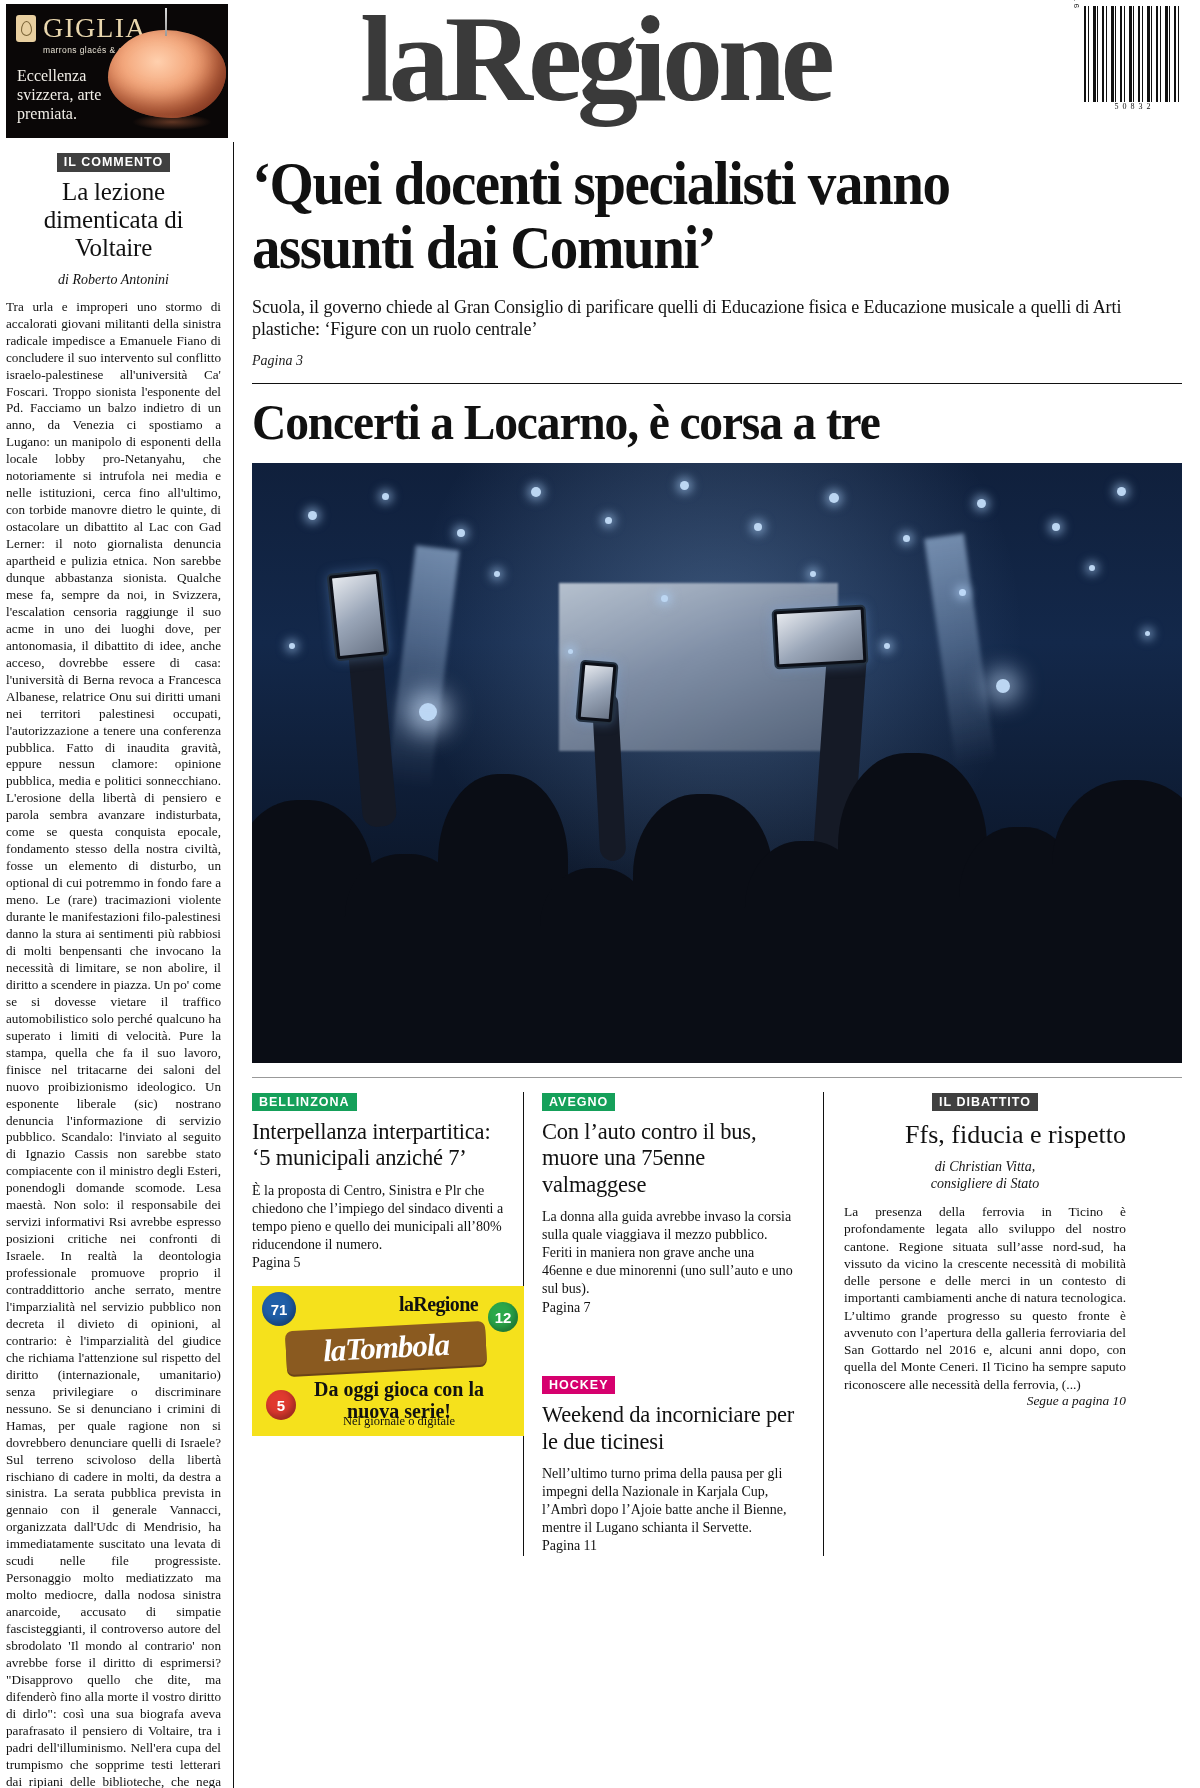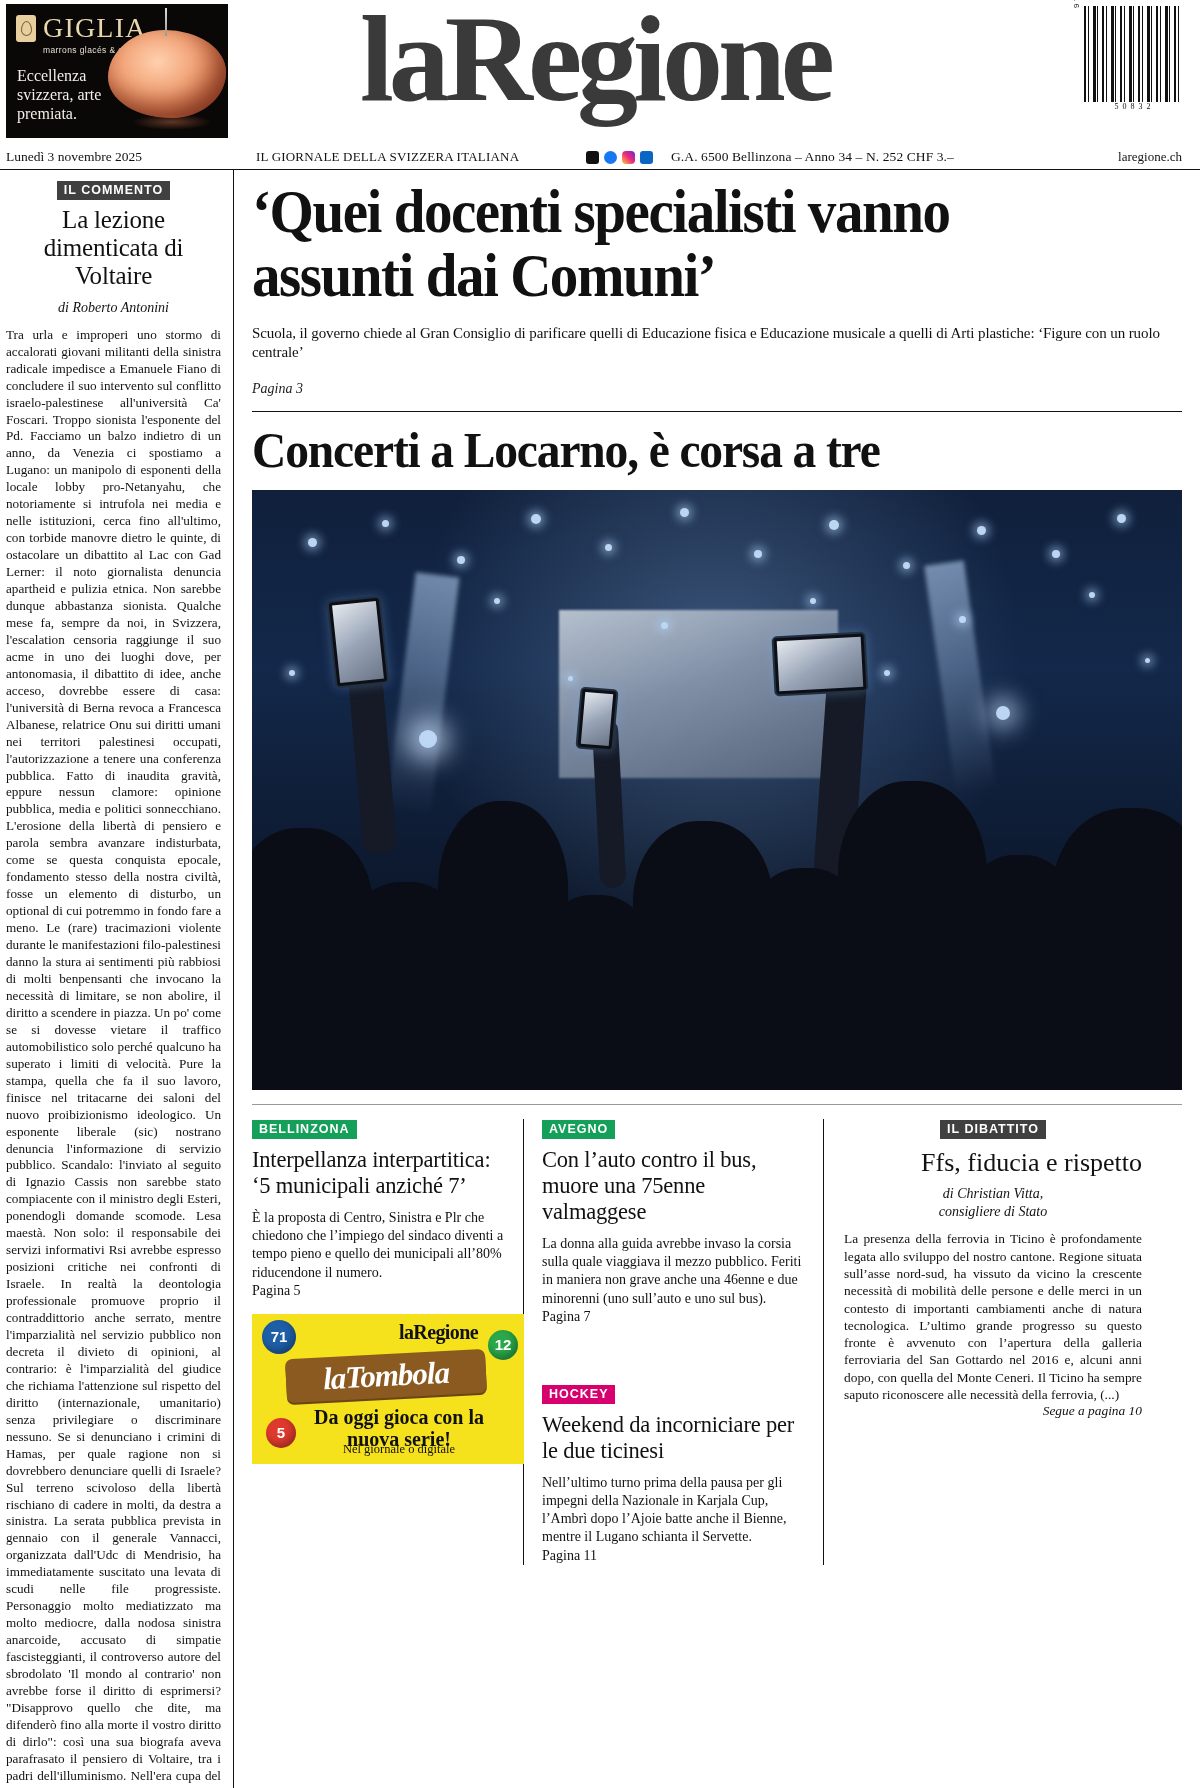--- a/index.html
+++ b/index.html
@@ -107,21 +107,21 @@
   }
   .comm-author { text-align:center; font-style:italic; font-size:14px; margin-bottom:11px; }
   .comm-body { font-size:13.2px; line-height:1.285; text-align:justify; hyphens:auto; }
   .lead-title {
     font-family:"Liberation Serif", serif; font-weight:bold;
     font-size:62px; line-height:1.03; letter-spacing:-1.6px;
     transform: scaleX(.92); transform-origin: left center;
     margin-bottom:16px;
   }
   .lead-sub {
-    font-size:15px; line-height:1.26; margin-bottom:19px; letter-spacing:-.1px;
+    font-size:18px; line-height:1.26; margin-bottom:12px; letter-spacing:-.1px;
   }
   .pagref { font-style:italic; font-size:14px; color:#222; }
 
   .hrule { border-top:1.6px solid #111; margin:14px 0 12px; }
   .hrule.thin { border-top:1px solid #999; }
 
   .second-title {
     font-family:"Liberation Serif", serif; font-weight:bold;
     font-size:50px; line-height:1.05; letter-spacing:-1.2px;
     transform: scaleX(.95); transform-origin:left center;
@@ -173,21 +173,21 @@
   }
   .cap-row {
     display:flex; align-items:baseline; justify-content:space-between;
     margin-top:20px; padding-bottom:2px;
   }
   .cap-text { font-style:italic; font-size:18px; }
   .cap-page { font-style:italic; font-size:14px; }
 
   
   .bottom { display:flex; margin-top:14px; }
-  .bcol { padding-right:12px; }
+  .bcol { padding-right:28px; }
   .bcol.b1 { width: 272px; border-right:1px solid #111; padding-right:16px; }
   .bcol.b2 { width: 300px; padding-left:18px; border-right:1px solid #111; }
   .bcol.b3 { width: 330px; padding-left:20px; }
   .bhead {
     font-size:22.5px; line-height:1.16; margin:8px 0 10px; letter-spacing:-.2px;
   }
   .bbody { font-size:14px; line-height:1.3; }
 
   .debate-title {
     text-align:right; font-size:26px; line-height:1.14; margin:9px 0 8px;
@@ -255,32 +255,20 @@
       <div class="logo">laRegione</div>
     </div>
 
     <div class="barcode">
       <div class="bars"></div>
       <div class="bcnum">5 0 8 3 2</div>
       <div class="bcside">9 771661 624000</div>
     </div>
   </div>
 
-  <div class="infostrip">
-    <div class="is-date">Lunedì 3 novembre 2025</div>
-    <div class="is-motto">IL GIORNALE DELLA SVIZZERA ITALIANA</div>
-    <div class="is-social">
-      <span class="sicon tt"></span>
-      <span class="sicon fb"></span>
-      <span class="sicon ig"></span>
-      <span class="sicon li"></span>
-    </div>
-    <div class="is-meta">G.A. 6500 Bellinzona – Anno 34 – N. 252   CHF 3.–</div>
-    <div class="is-site">laregione.ch</div>
-  </div>
 
   <div class="grid">
 
     <div class="col-left">
       <div class="badge-wrap">
         <span class="badge">IL COMMENTO</span>
       </div>
       <div class="comm-title">La lezione dimenticata di Voltaire</div>
       <div class="comm-author">di Roberto Antonini</div>
       <div class="comm-body">Tra urla e improperi uno stormo di accalorati giovani militanti della sinistra radicale impedisce a Emanuele Fiano di concludere il suo intervento sul conflitto israelo-palestinese all'università Ca' Foscari. Troppo sionista l'esponente del Pd. Facciamo un balzo indietro di un anno, da Venezia ci spostiamo a Lugano: un manipolo di esponenti della locale lobby pro-Netanyahu, che notoriamente si intrufola nei media e nelle istituzioni, cerca fino all'ultimo, con torbide manovre dietro le quinte, di ostacolare un dibattito al Lac con Gad Lerner: il noto giornalista denuncia apartheid e pulizia etnica. Non sarebbe dunque abbastanza sionista. Qualche mese fa, sempre da noi, in Svizzera, l'escalation censoria raggiunge il suo acme in uno dei luoghi dove, per antonomasia, il dibattito di idee, anche acceso, dovrebbe essere di casa: l'università di Berna revoca a Francesca Albanese, relatrice Onu sui diritti umani nei territori palestinesi occupati, l'autorizzazione a tenere una conferenza pubblica. Fatto di inaudita gravità, eppure nessun clamore: opinione pubblica, media e politici sonnecchiano. L'erosione della libertà di pensiero e parola sembra avanzare indisturbata, come se questa conquista epocale, fondamento stesso della nostra civiltà, fosse un elemento di disturbo, un optional di cui potremmo in fondo fare a meno. Le (rare) tracimazioni violente durante le manifestazioni filo-palestinesi danno la stura ai sentimenti più rabbiosi di molti benpensanti che invocano la necessità di limitare, se non abolire, il diritto a scendere in piazza. Un po' come se si dovesse vietare il traffico automobilistico solo perché qualcuno ha superato i limiti di velocità. Pure la stampa, quella che fa il suo lavoro, finisce nel tritacarne dei saloni del nuovo proibizionismo ideologico. Un esponente liberale (sic) nostrano denuncia l'informazione di servizio pubblico. Scandalo: l'inviato al seguito di Ignazio Cassis non sarebbe stato compiacente con il ministro degli Esteri, ponendogli domande scomode. Lesa maestà. Non solo: il responsabile dei servizi informativi Rsi avrebbe espresso posizioni critiche nei confronti di Israele. In realtà la deontologia professionale promuove proprio il contraddittorio anche serrato, mentre l'imparzialità nel servizio pubblico non decreta il divieto di opinioni, al contrario: è l'imparzialità del giudice che richiama l'attenzione sul rispetto del diritto (internazionale, umanitario) senza privilegiare o discriminare nessuno. Se si denunciano i crimini di Hamas, per quale ragione non si dovrebbero denunciare quelli di Israele? Sul terreno scivoloso della libertà rischiano di cadere in molti, da destra a sinistra. La serata pubblica prevista in gennaio con il generale Vannacci, organizzata dall'Udc di Mendrisio, ha immediatamente suscitato una levata di scudi nelle file progressiste. Personaggio molto mediatizzato ma molto mediocre, dalla nodosa sinistra anarcoide, accusato di simpatie fascisteggianti, il controverso autore del sbrodolato 'Il mondo al contrario' non avrebbe forse il diritto di esprimersi? "Disapprovo quello che dite, ma difenderò fino alla morte il vostro diritto di dirlo": così una sua biografa aveva parafrasato il pensiero di Voltaire, tra i padri dell'illuminismo. Nell'era cupa del trumpismo che sopprime testi letterari dai ripiani delle biblioteche, che nega l'accredito a giornalisti scomodi o il visto d'ingresso al Nobel Soyinka, la difesa della libertà di espressione è oggi tra le più vitali forme di cittadinanza e di resistenza.</div>

